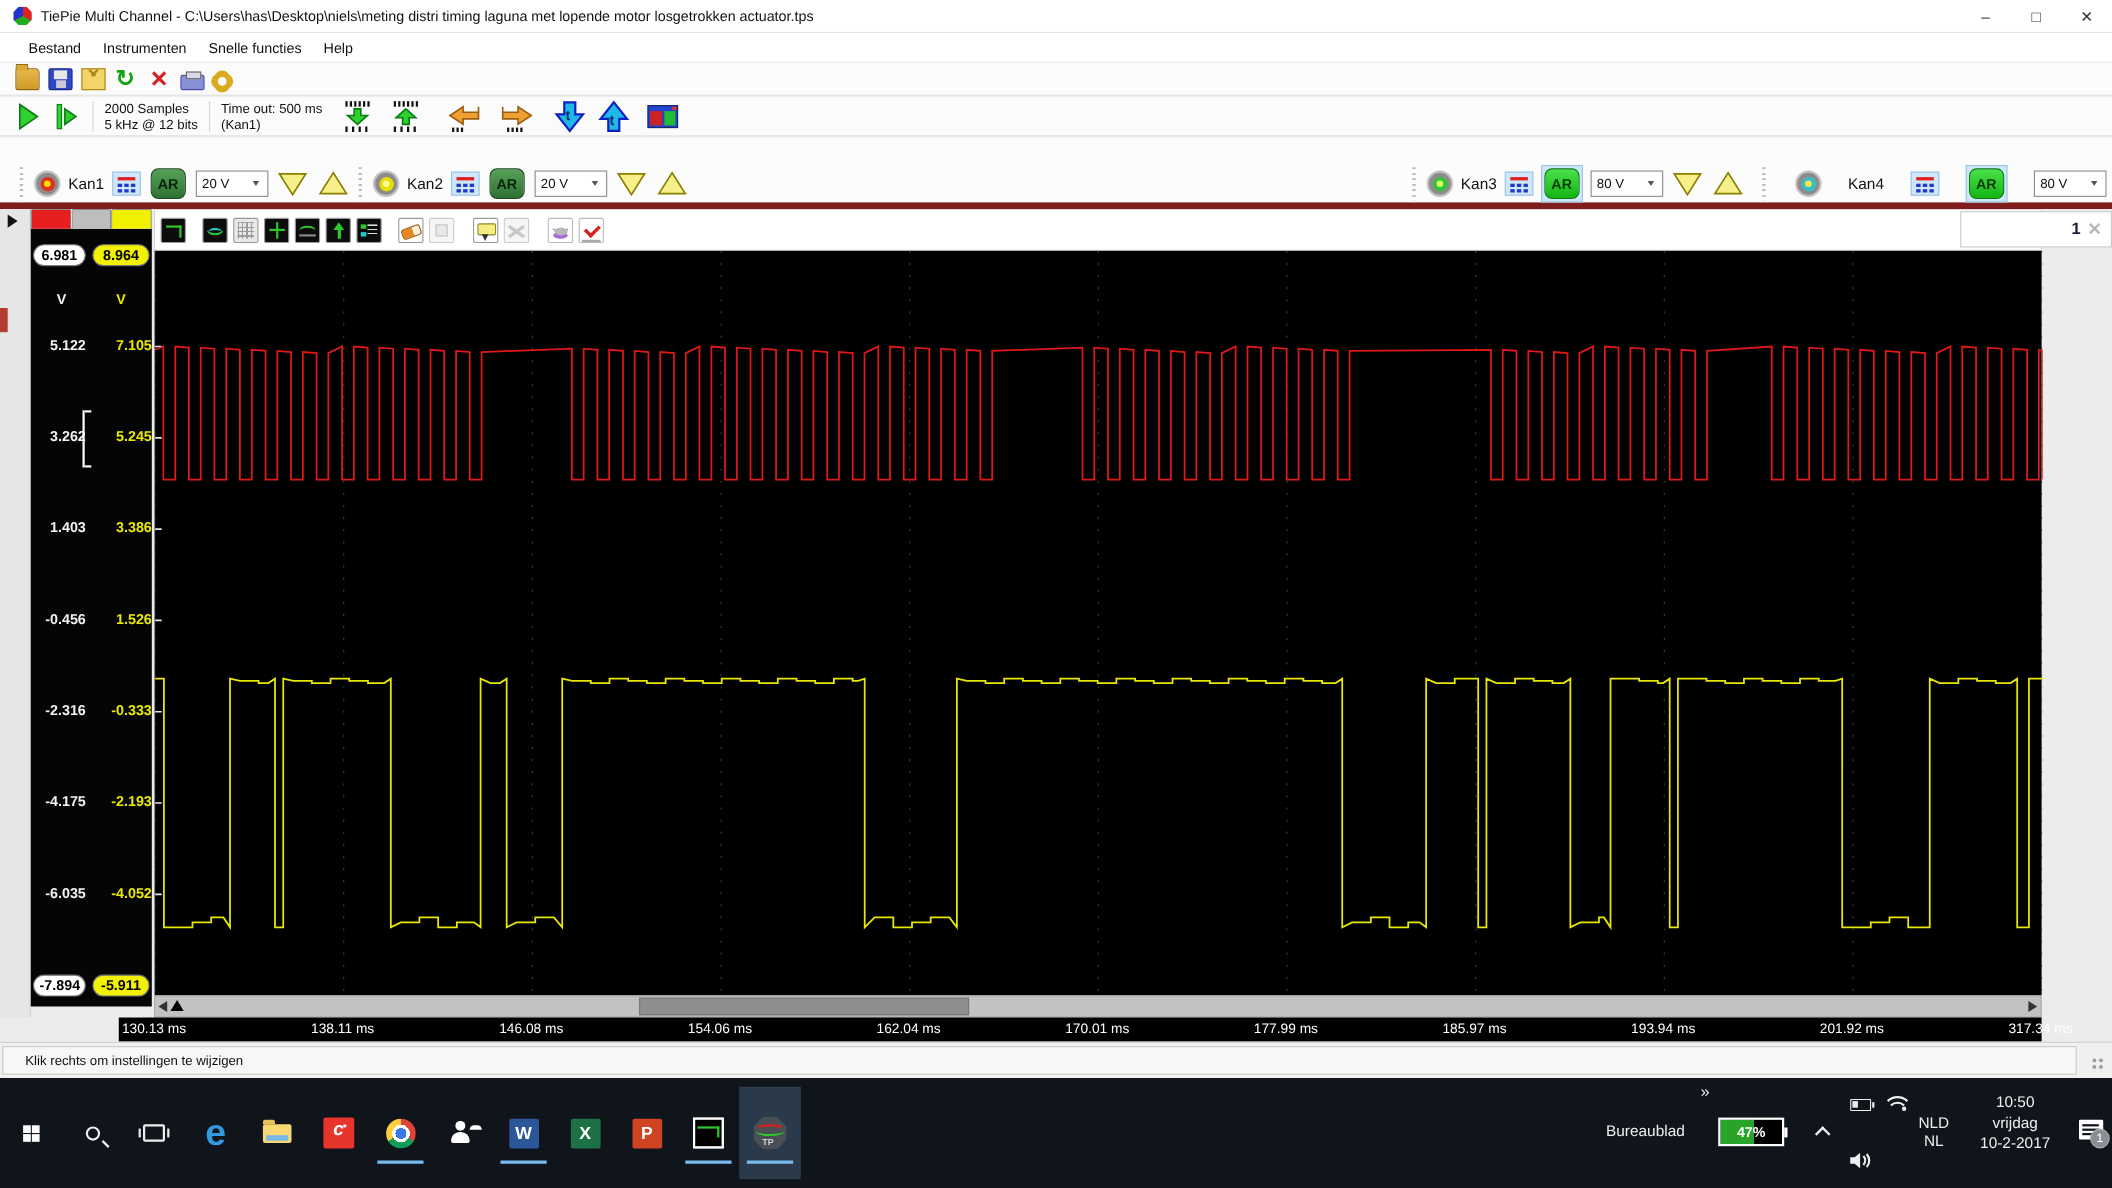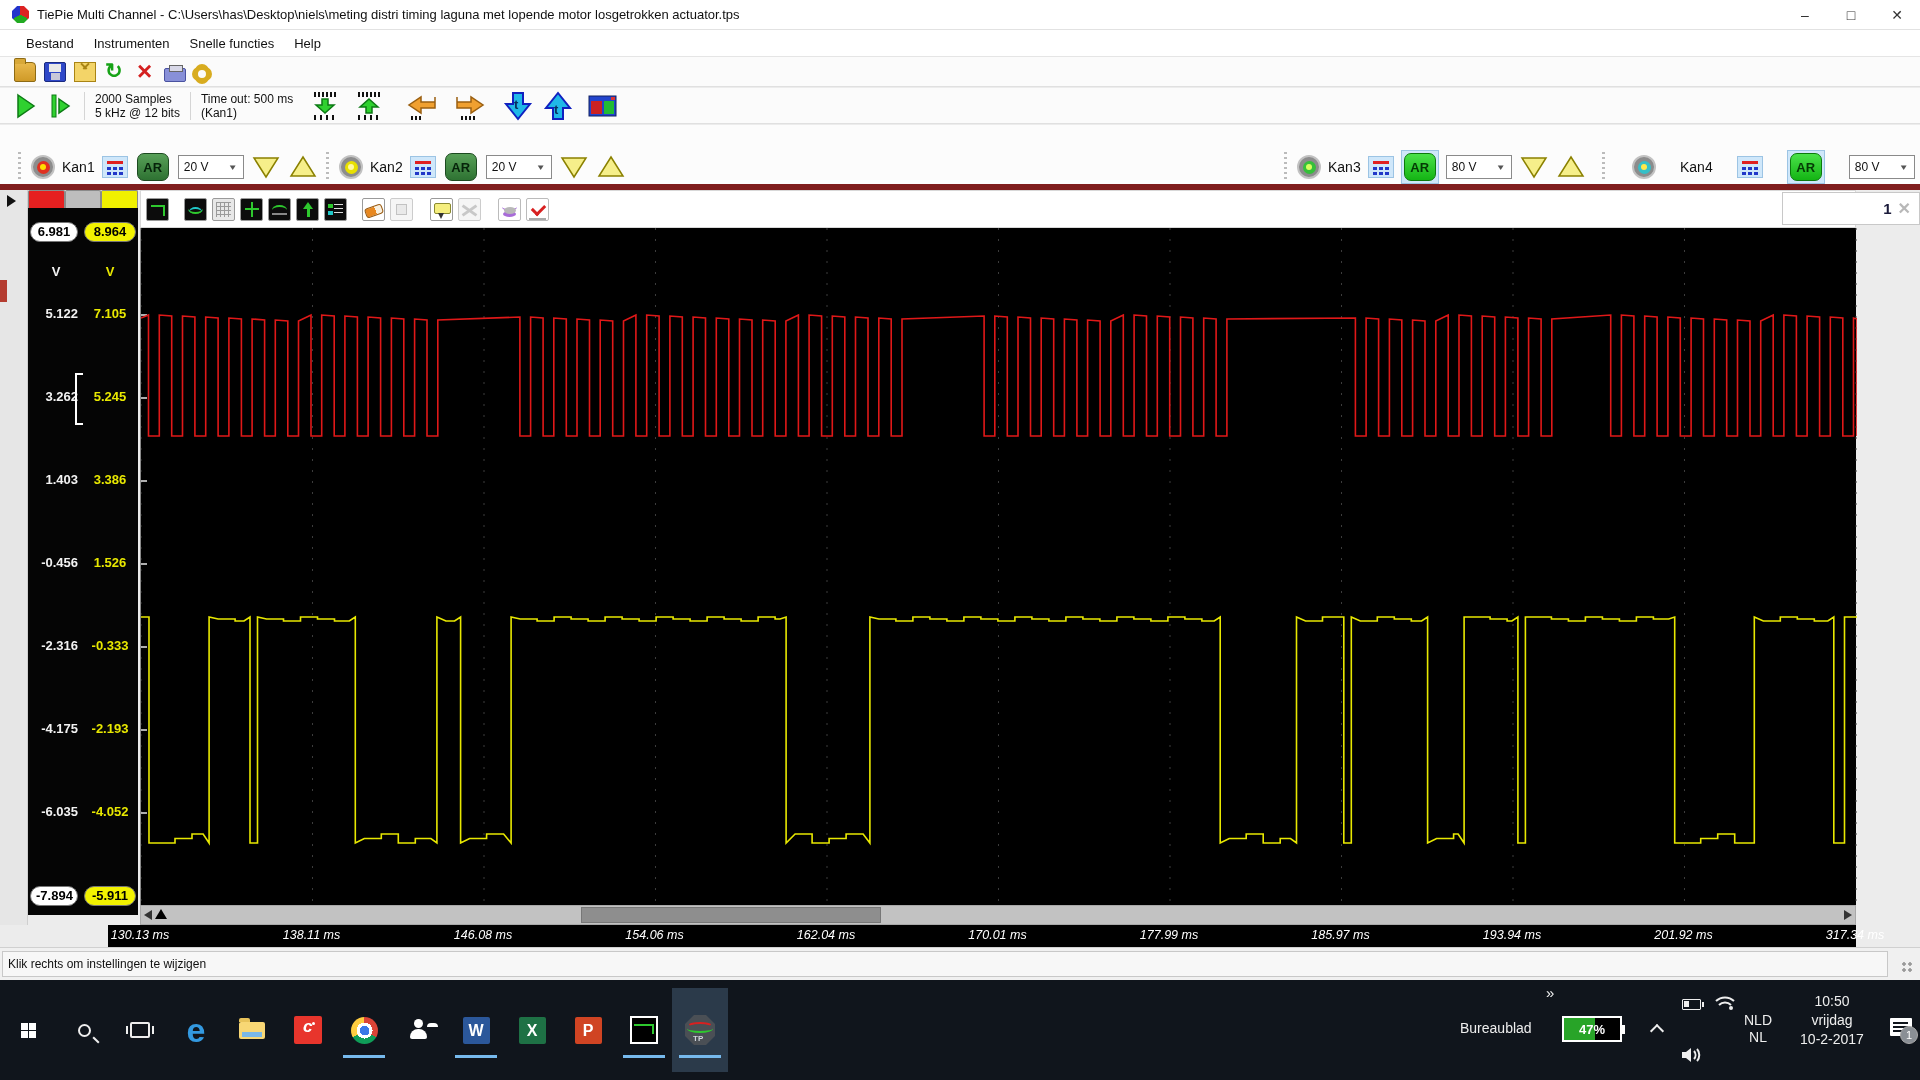--- a/index.html
+++ b/index.html
@@ -97,21 +97,21 @@
   .tab-gray { background:#bdbdbd; }
   .tab-yellow { background:#f0f000; }
   .bub { position:absolute; font-size:13px; font-weight:bold; color:#000; background:#fff;
     border:1px solid #777; border-radius:10px; padding:0 5px; height:20px; line-height:18px; text-align:center; }
   .bub.y { background:#f2f200; }
   .vhead { position:absolute; font-size:13px; font-weight:bold; }
   .yrow-host { position:absolute; left:0; top:0; width:110px; height:725px; }
   .yrow { position:absolute; left:0; width:110px; height:18px; font-size:13px; font-weight:600; }
   .yv { position:absolute; top:0; text-align:right; }
   .yv.c1 { left:0; width:50px; color:#f2f2f2; }
-  .yv.c2 { left:54px; width:56px; color:#e8e800;text-align:center; }
+  .yv.c2 { left:54px; width:56px; color:#e8e800; }
   .trig-bracket { position:absolute; left:47px; top:183px; width:8px; height:52px;
     border-left:2px solid #fff; }
   .trig-bracket::before, .trig-bracket::after { content:''; position:absolute; left:0; width:6px; height:2px; background:#fff; }
   .trig-bracket::before { top:0; } .trig-bracket::after { bottom:0; }
 
   .graph-toolbar { position:absolute; left:140px; top:0; width:1716px; height:38px; background:#fff;
     border:1px solid #d8d8d8; display:flex; align-items:center; padding-left:5px; gap:5px; }
   .gt { width:23px; height:23px; border:1px solid #9a9a9a; border-radius:2px; background:#0c0c0c; position:relative; flex:none; }
   .gt:nth-of-type(1) { margin-right:10px; }
   .gt:nth-of-type(8) { margin-left:10px; }
@@ -176,28 +176,28 @@
   .hscroll { position:absolute; left:140px; top:715px; width:1716px; height:20px; background:#c2c2c2;
     border:1px solid #a8a8a8; }
   .hs-left { position:absolute; left:3px; top:4px; width:0; height:0;
     border-top:5px solid transparent; border-bottom:5px solid transparent; border-right:8px solid #333; }
   .hs-right { position:absolute; right:3px; top:4px; width:0; height:0;
     border-top:5px solid transparent; border-bottom:5px solid transparent; border-left:8px solid #333; }
   .hs-thumb { position:absolute; left:440px; top:1px; width:300px; height:16px; background:#8e8e8e; border:1px solid #777; }
   .trig-time-marker { position:absolute; left:14px; top:3px; width:0; height:0;
     border-left:6px solid transparent; border-right:6px solid transparent; border-bottom:10px solid #000; }
 
-  .time-strip { position:absolute; left:108px; top:735px; width:1748px; height:22px; background:#000;font-style:italic; }
+  .time-strip { position:absolute; left:108px; top:735px; width:1748px; height:22px; background:#000; }
   .xlab { position:absolute; top:3px; transform:translateX(-50%); color:#fff; font-size:12.5px; white-space:nowrap; }
 
   
   .statusbar { position:absolute; left:0; top:947px; width:1920px; height:33px; background:#f0f0f0;
     border-top:1px solid #d0d0d0; }
   .status-box { position:absolute; left:2px; top:3px; width:1886px; height:26px; background:#f7f7f7;
-    border:1px solid #c8c8c8; display:flex; align-items:center; padding-left:5px; font-size:12px; color:#111; }
+    border:1px solid #c8c8c8; display:flex; align-items:center; padding-left:20px; font-size:12px; color:#111; }
   .resize-grip { position:absolute; right:6px; bottom:6px; width:12px; height:12px;
     background:radial-gradient(circle at 2px 2px, #9a9a9a 1.5px, transparent 2px) 0 0/6px 6px; }
 
   
   .taskbar { position:absolute; left:0; top:980px; width:1920px; height:100px; background:#10151c; }
   .tb-apps { position:absolute; left:0; top:0; height:100px; display:flex; align-items:center; }
   .app-tile { width:56px; height:84px; display:flex; align-items:center; justify-content:center; position:relative; flex:none; }
   .app-tile.active { background:#2b3a4a; }
   .app-tile.open::after { content:''; position:absolute; left:7px; bottom:14px; width:42px; height:3px; background:#76b9ed; }
   .app-tile i { display:block; position:relative; font-style:normal; }

